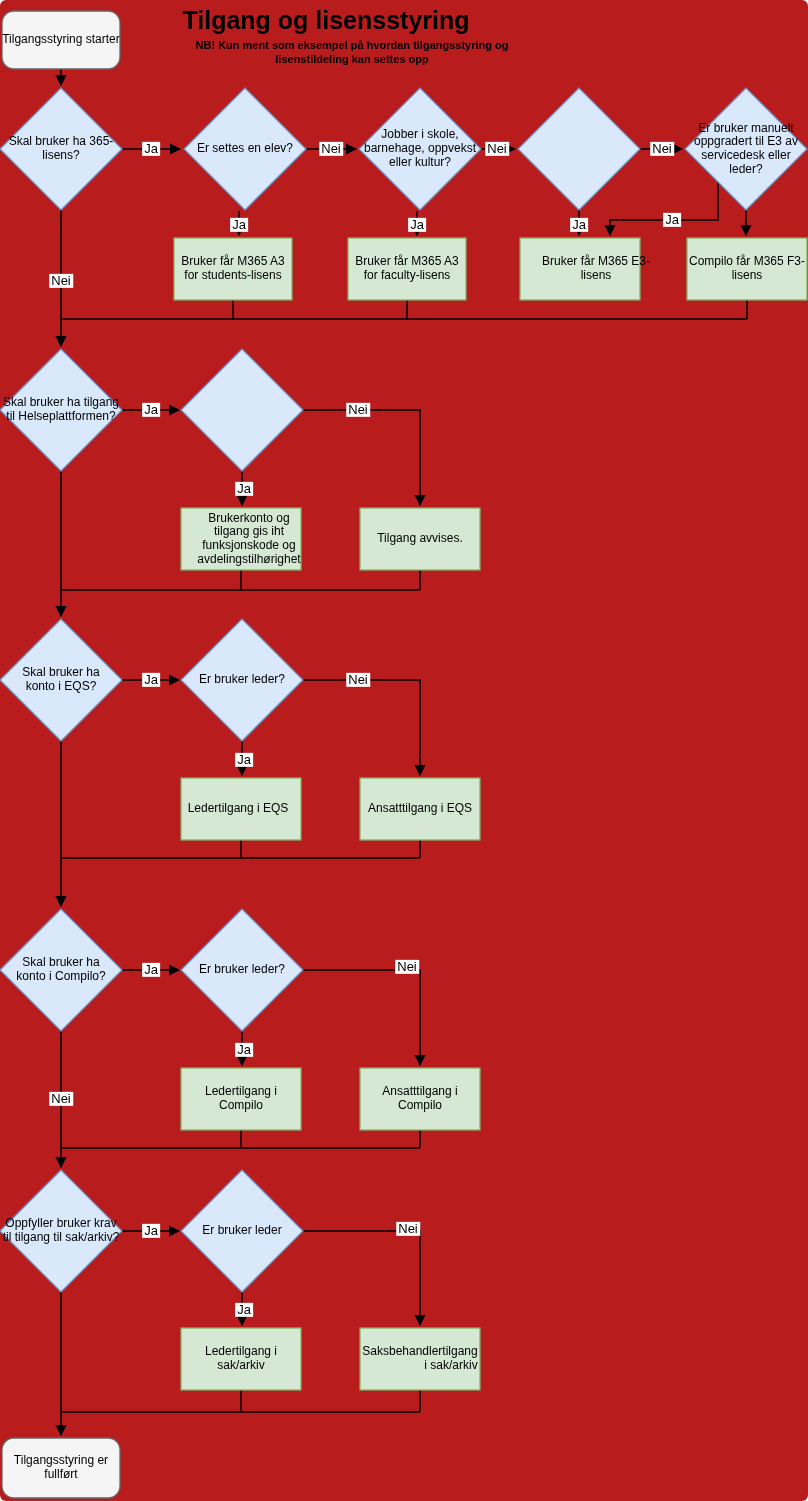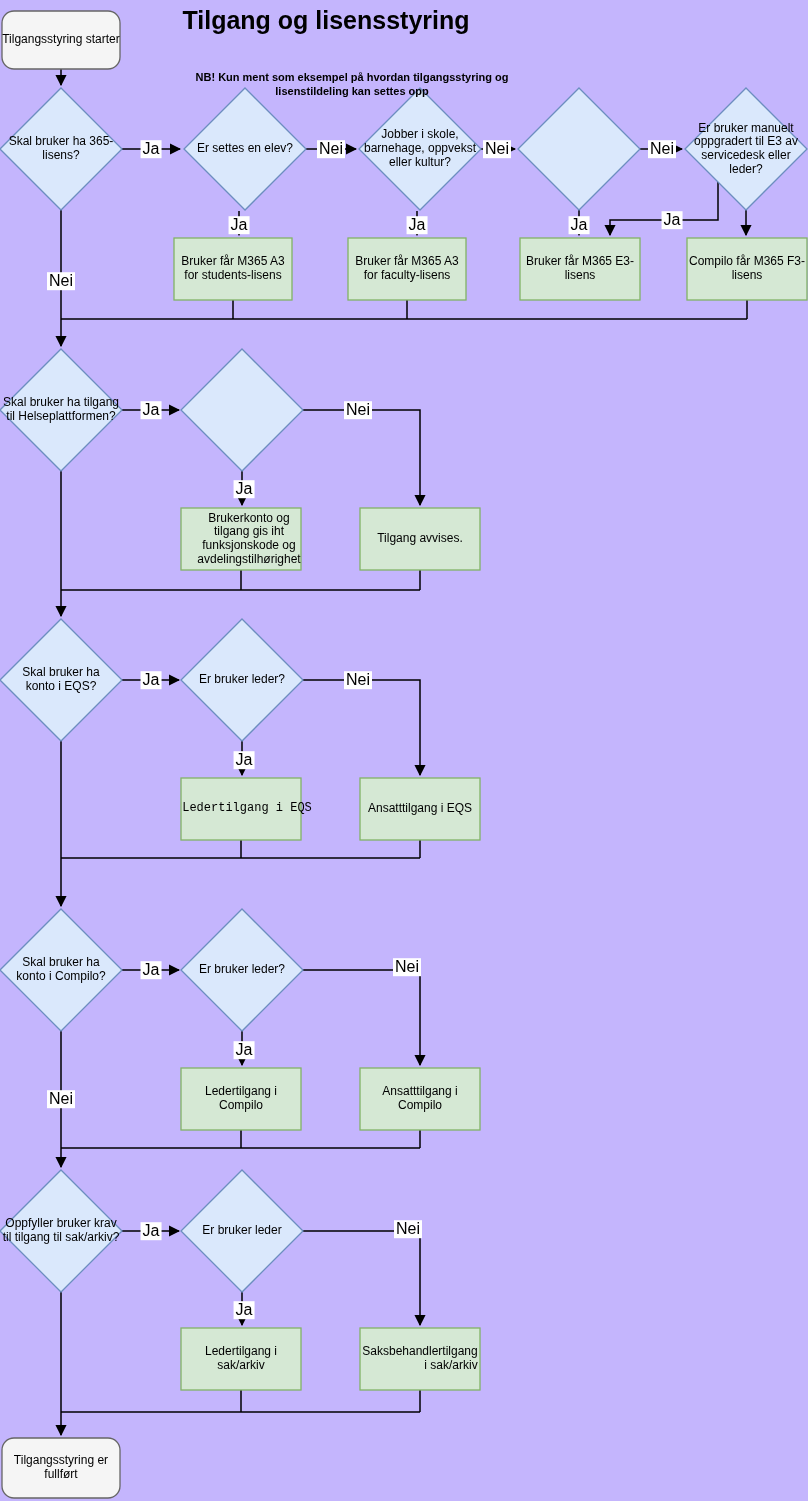--- a/index.html
+++ b/index.html
@@ -1,43 +1,44 @@
 <!DOCTYPE html>
 <html><head>
 <meta charset="utf-8">
 <style>
   html,body{margin:0;padding:0;background:#fff;}
   .canvas{
     position:relative;
     width:808px;height:1501px;
-    background:#c4b5fd;
+    background:#b91c1c;
     font-family:"Liberation Sans","DejaVu Sans",sans-serif;
     color:#000;
     overflow:hidden;
+    border-radius:6px;
   }
   svg.layer{position:absolute;left:0;top:0;}
   .shape-decision{fill:#dae8fc;stroke:#6c8ebf;stroke-width:1.3;}
   .shape-outcome{fill:#d5e8d4;stroke:#82b366;stroke-width:1.3;}
   .shape-terminal{fill:#f5f5f5;stroke:#666666;stroke-width:1.3;}
   .edge{fill:none;stroke:#000;stroke-width:1.5;}
   .lbl{
     position:absolute;display:flex;align-items:center;justify-content:center;
     text-align:center;font-size:12px;line-height:1.14;white-space:pre-line;
   }
   .edge-lbl{
     position:absolute;transform:translate(-50%,-50%);
-    background:#ffffff;padding:0 2px;font-size:16px;line-height:1.1;white-space:nowrap;
+    background:#ffffff;padding:0 2px;font-size:13px;line-height:1.1;white-space:nowrap;
   }
   .title{
     position:absolute;left:151px;top:6px;width:350px;
     font-size:25px;font-weight:bold;text-align:center;white-space:nowrap;
   }
   .subtitle{
     position:absolute;left:176px;top:39px;width:352px;
-    font-size:11px;font-weight:bold;text-align:center;line-height:1.25;white-space:pre-line;margin-top:32px;
+    font-size:11px;font-weight:bold;text-align:center;line-height:1.25;white-space:pre-line;
   }
 </style>
 </head>
 <body>
 
 <div class="canvas">
 
   <svg class="layer" width="808" height="1501" viewBox="0 0 808 1501">
     <defs>
       <marker id="arr" viewBox="0 0 10 10" refX="9" refY="5" markerWidth="7.5" markerHeight="7.5" orient="auto-start-reverse">
@@ -134,35 +135,35 @@
 barnehage, oppvekst
 eller kultur?</div>
   <div class="lbl" style="left:681px;top:88px;width:130px;height:122px;">Er bruker manuelt
 oppgradert til E3 av
 servicedesk eller
 leder?</div>
   <div class="lbl" style="left:174px;top:238px;width:118px;height:62px;">Bruker får M365 A3
 for students-lisens</div>
   <div class="lbl" style="left:348px;top:238px;width:118px;height:62px;">Bruker får M365 A3
 for faculty-lisens</div>
-  <div class="lbl" style="left:520px;top:238px;width:120px;height:62px;">Bruker får M365 E3-
+  <div class="lbl" style="left:520px;top:238px;width:120px;height:62px;padding-left:16px;">Bruker får M365 E3-
 lisens</div>
   <div class="lbl" style="left:687px;top:238px;width:120px;height:62px;">Compilo får M365 F3-
 lisens</div>
   <div class="lbl" style="left:-4px;top:349px;width:130px;height:122px;">Skal bruker ha tilgang
 til Helseplattformen?</div>
   <div class="lbl" style="left:181px;top:508px;width:120px;height:62px;padding-left:8px;">Brukerkonto og
 tilgang gis iht
 funksjonskode og
 avdelingstilhørighet</div>
   <div class="lbl" style="left:360px;top:508px;width:120px;height:62px;">Tilgang avvises.</div>
   <div class="lbl" style="left:-4px;top:619px;width:130px;height:122px;">Skal bruker ha
 konto i EQS?</div>
   <div class="lbl" style="left:177px;top:619px;width:130px;height:122px;">Er bruker leder?</div>
-  <div class="lbl" style="left:181px;top:778px;width:132px;height:62px;font-family:Liberation Mono, monospace;">Ledertilgang i EQS</div>
+  <div class="lbl" style="left:172px;top:778px;width:132px;height:62px;">Ledertilgang i EQS</div>
   <div class="lbl" style="left:360px;top:778px;width:120px;height:62px;">Ansatttilgang i EQS</div>
   <div class="lbl" style="left:-4px;top:909px;width:130px;height:122px;">Skal bruker ha
 konto i Compilo?</div>
   <div class="lbl" style="left:177px;top:909px;width:130px;height:122px;">Er bruker leder?</div>
   <div class="lbl" style="left:181px;top:1068px;width:120px;height:62px;">Ledertilgang i
 Compilo</div>
   <div class="lbl" style="left:360px;top:1068px;width:120px;height:62px;">Ansatttilgang i
 Compilo</div>
   <div class="lbl" style="left:-4px;top:1170px;width:130px;height:122px;">Oppfyller bruker krav
 til tilgang til sak/arkiv?</div>

